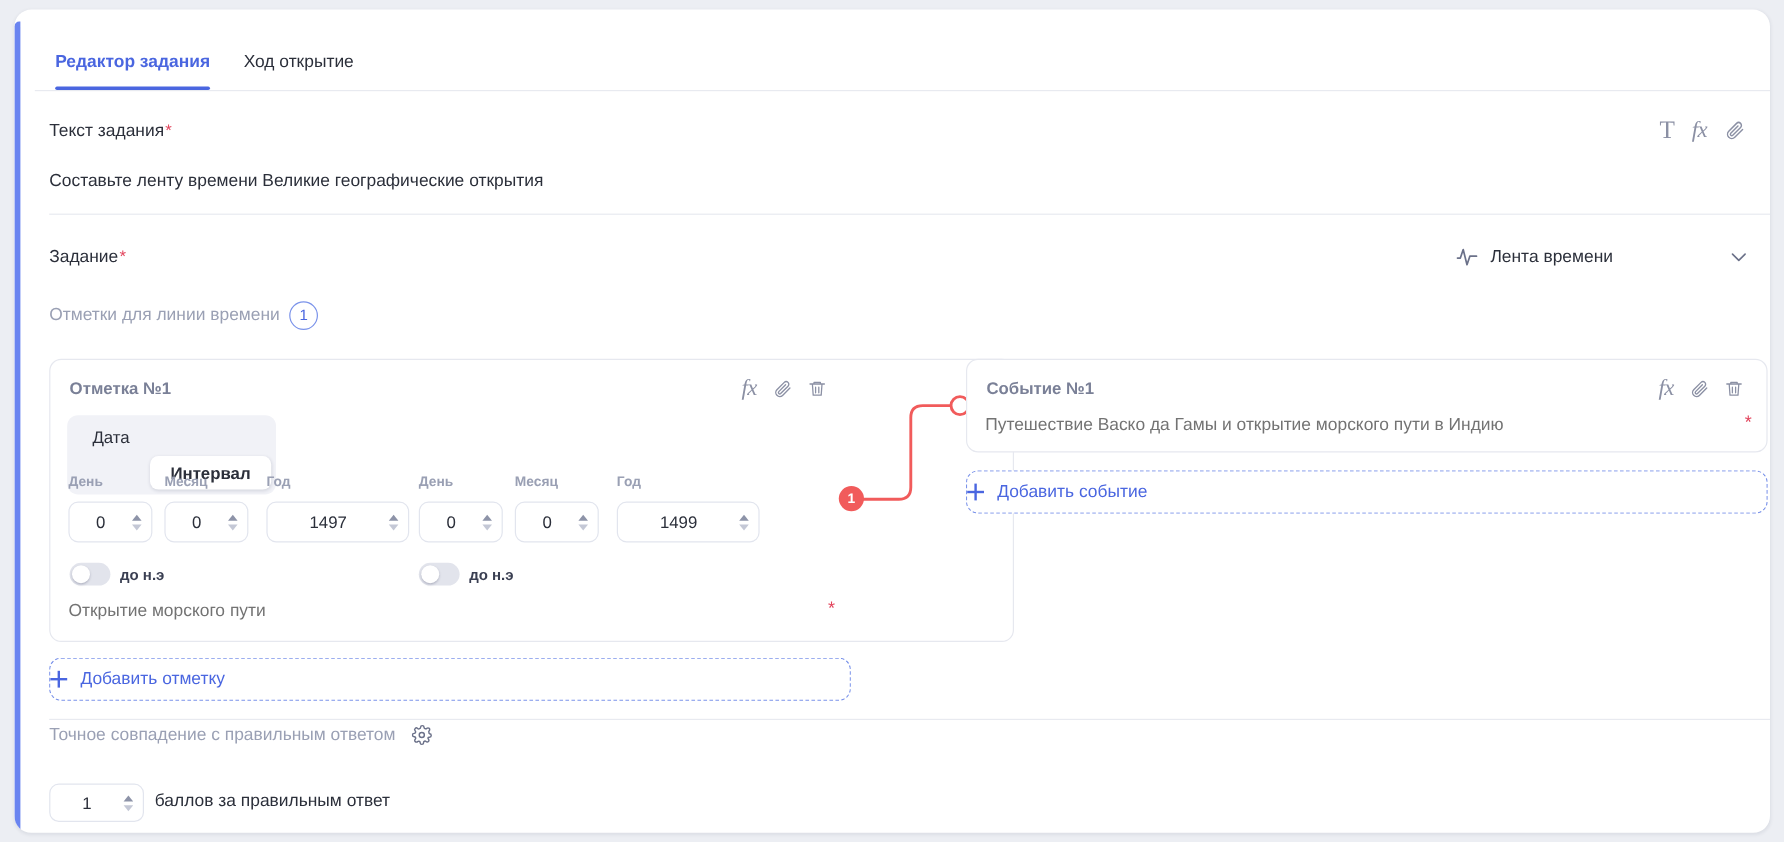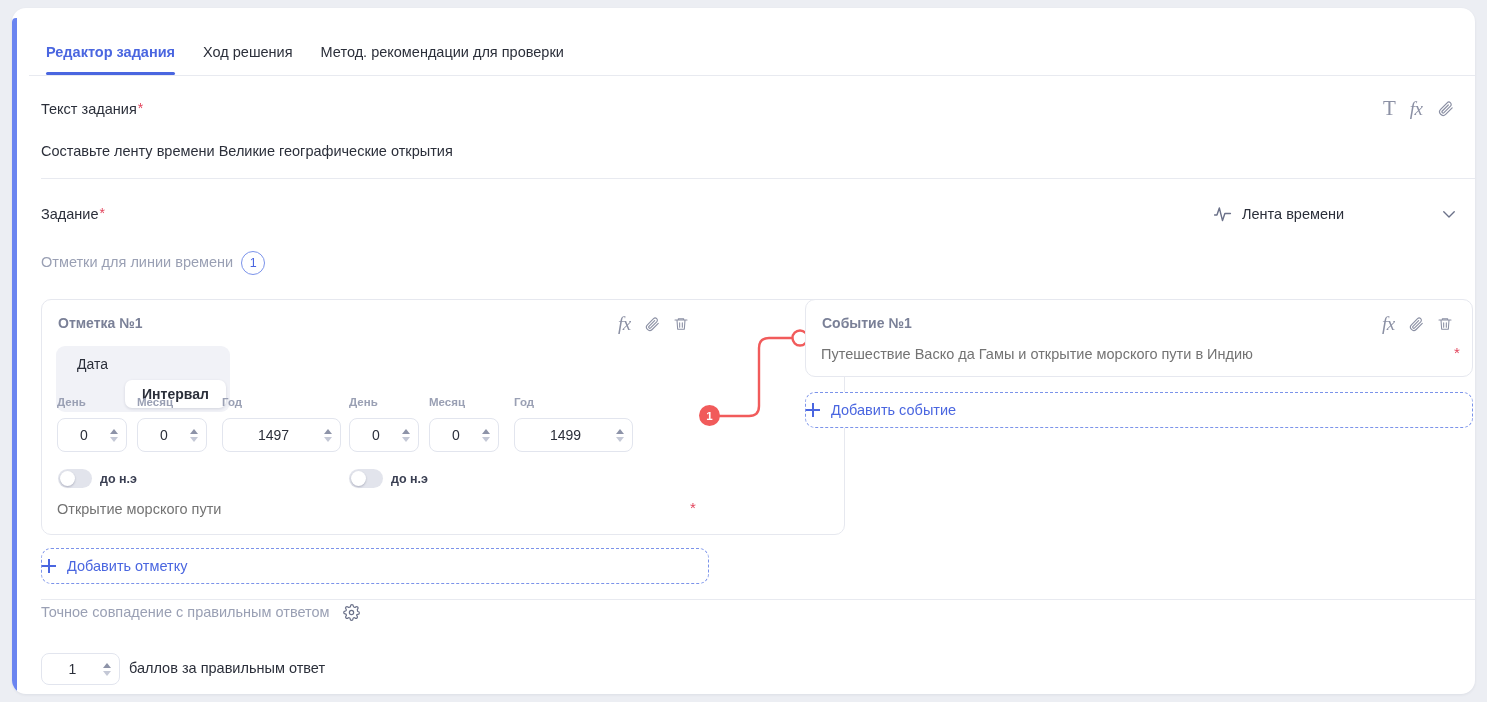--- a/index.html
+++ b/index.html
@@ -306,22 +306,21 @@
 </style>
 </head>
 <body>
 
 <div id="root">
   <div class="card">
     <div class="accent-bar"></div>
 
     <div class="tabs">
       <div class="tab active">Редактор задания</div>
-      <div class="tab">Ход решения</div>
-      <div class="tab">Метод. рекомендации для проверки</div>
+      <div class="tab">Ход открытие</div>
     </div>
 
     <div class="label-row" style="left:29px; top:93px;">
       <span>Текст задания</span><span class="req">*</span>
     </div>
 
     <div class="icon-row" style="left:1371px; top:90px;">
       <span class="ic ic-T">T</span>
       <span class="ic ic-fx">fx</span>
       <span class="ic">

